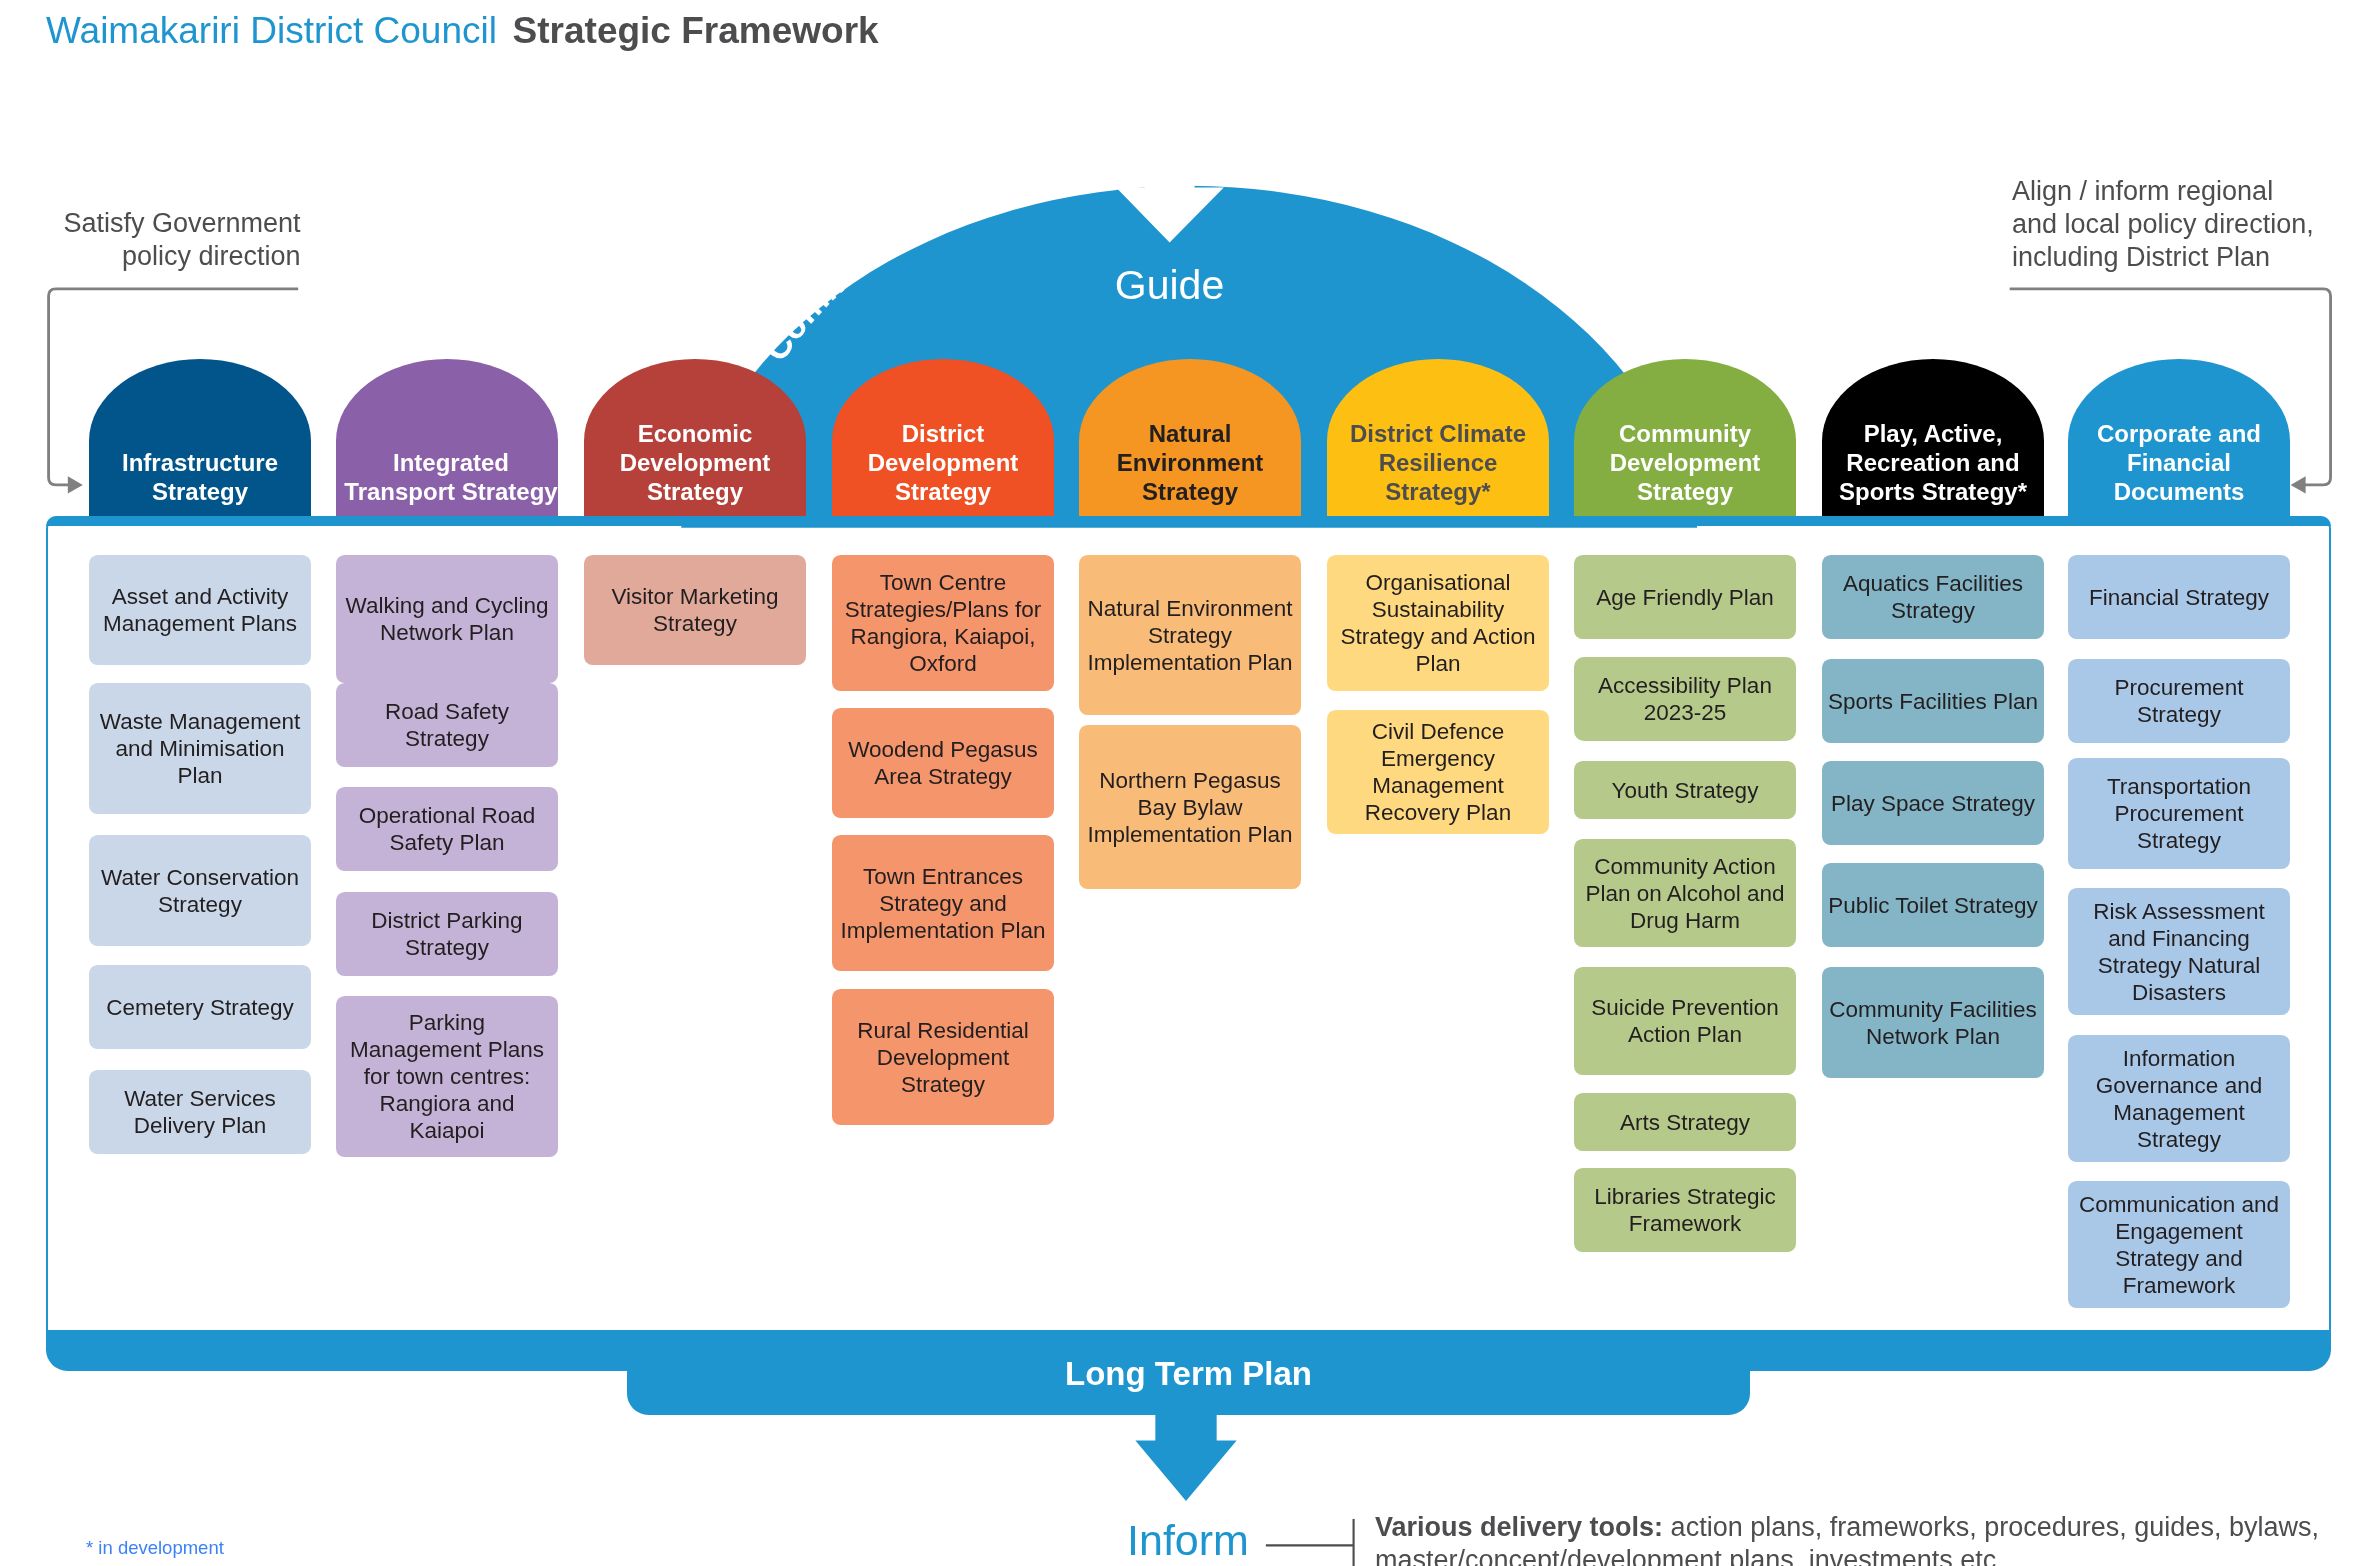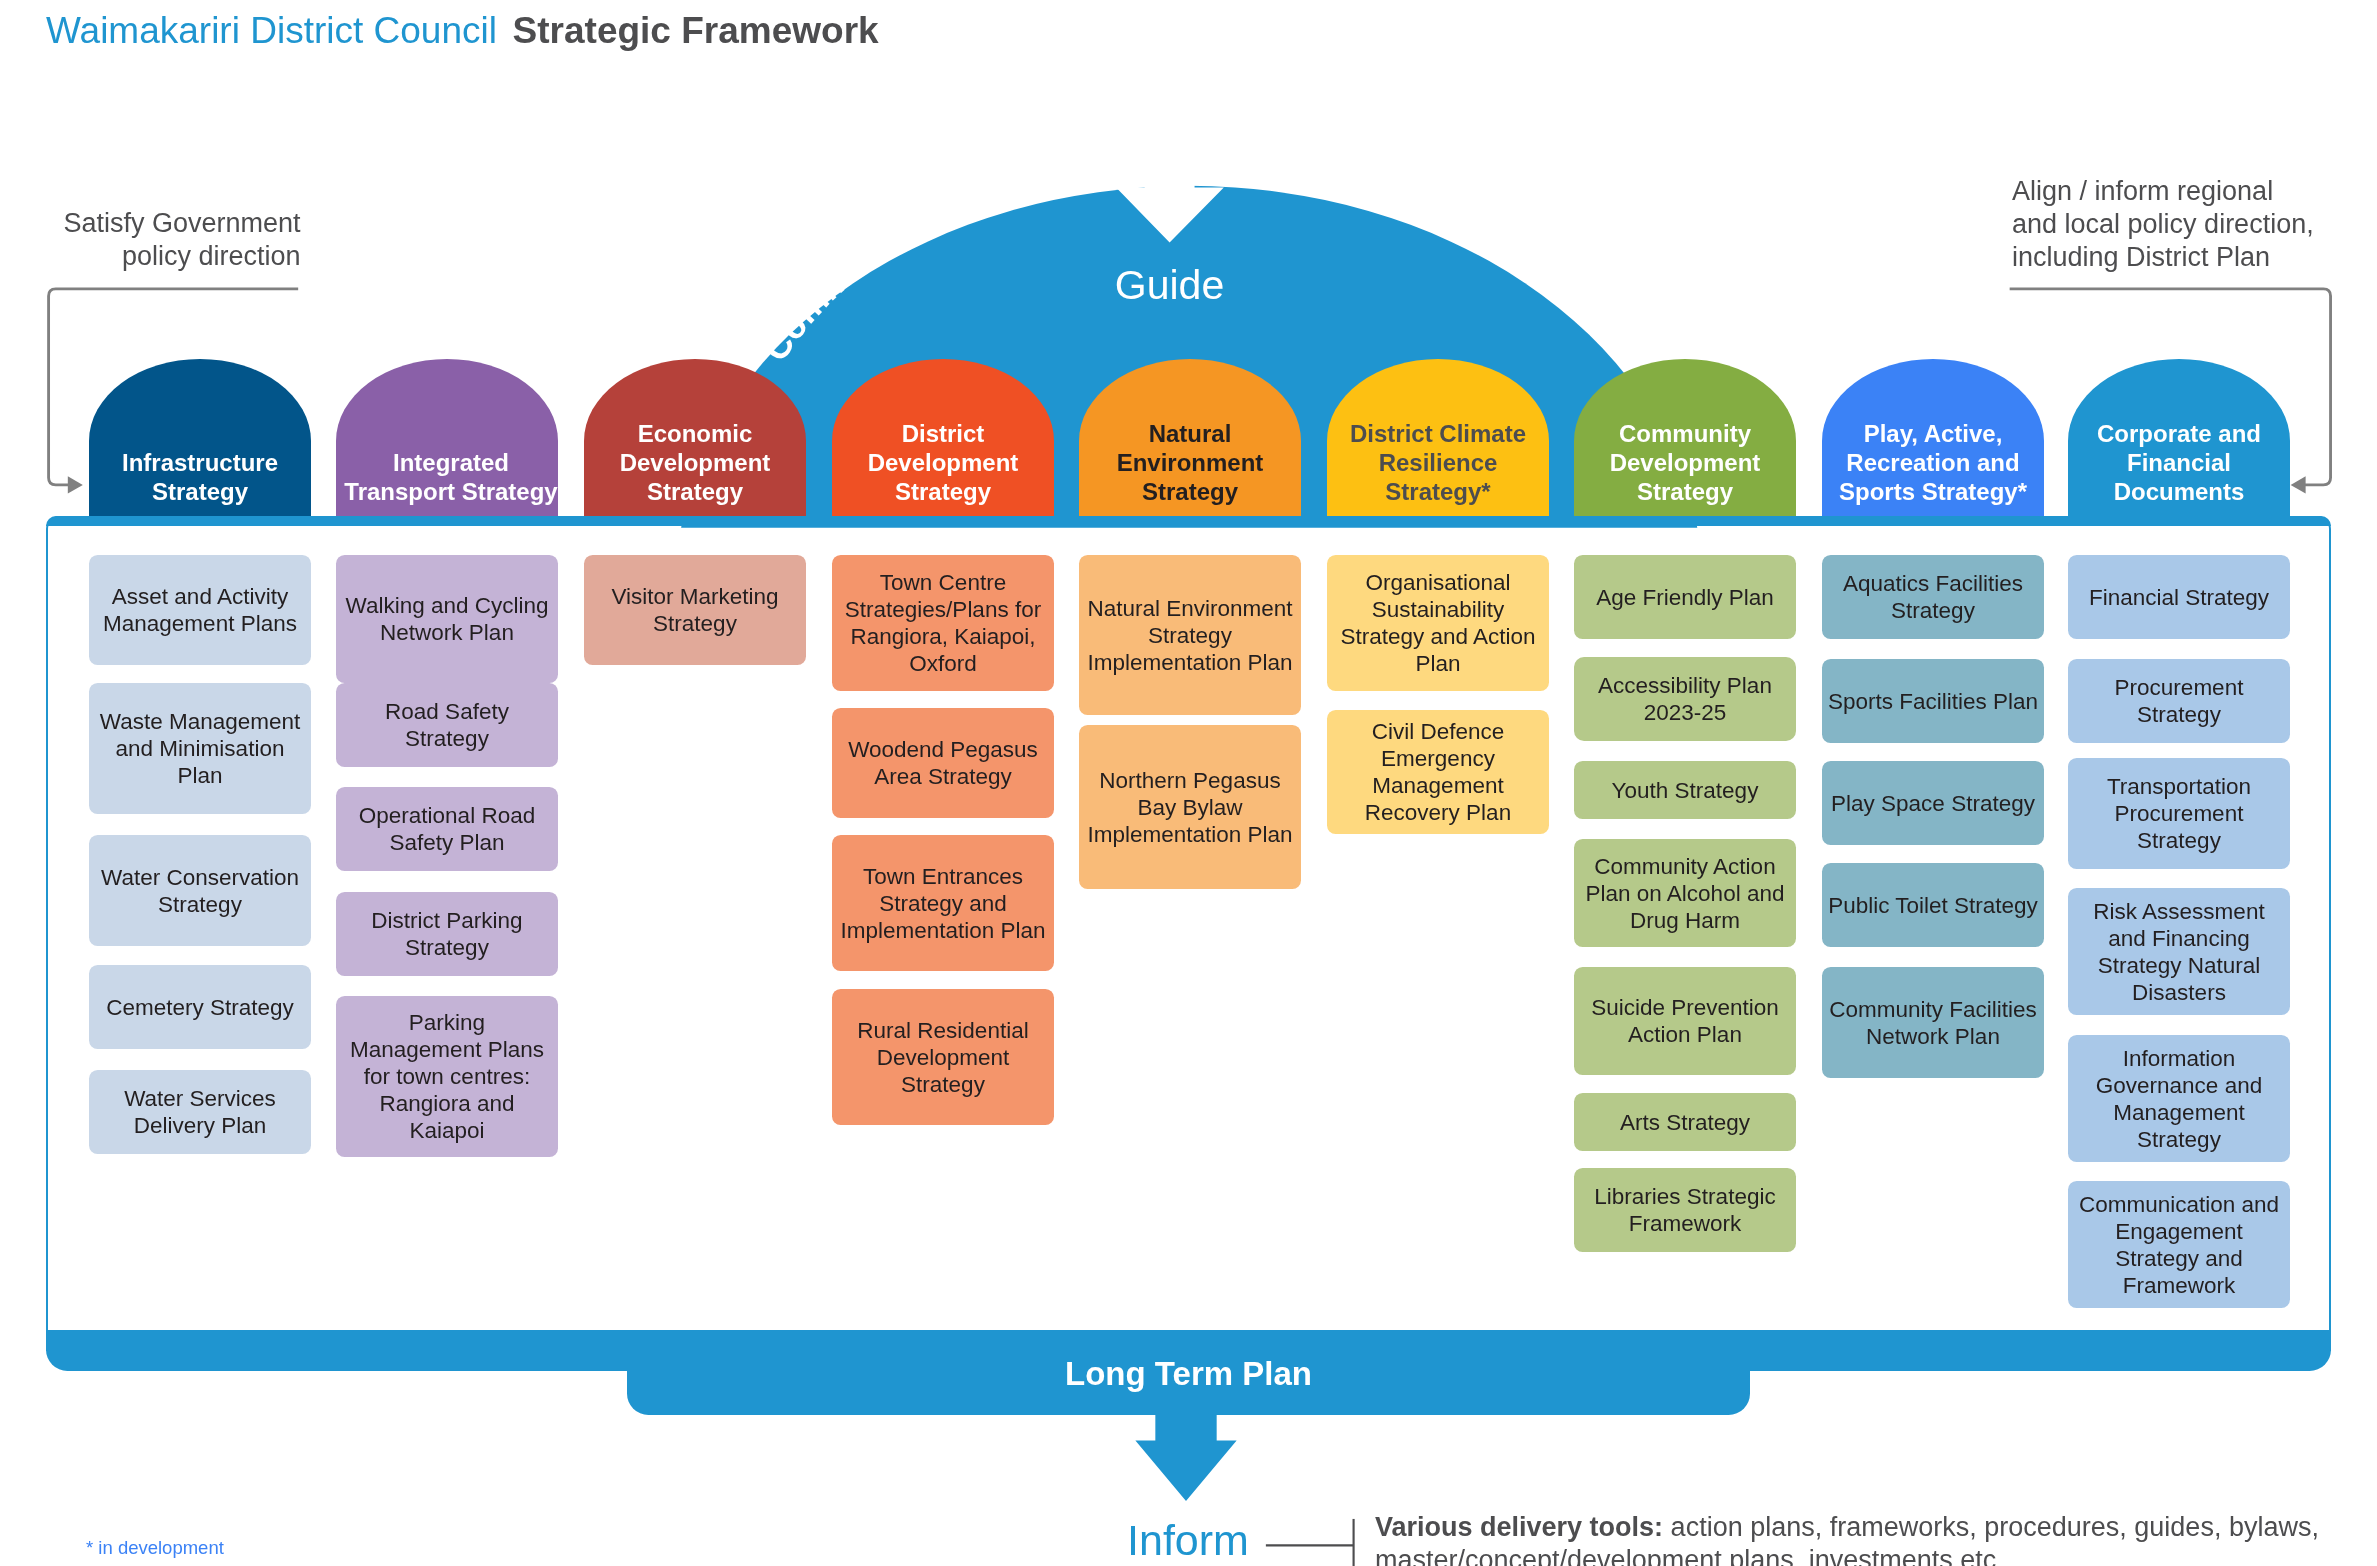--- a/index.html
+++ b/index.html
@@ -129,21 +129,21 @@
     </div>
     <div class="col" style="left: 1574px;">
       <div class="card" style="top: 0px; height: 84px; background: rgb(181, 201, 138);">Age Friendly Plan</div>
       <div class="card" style="top: 102px; height: 84px; background: rgb(181, 201, 138); border-radius: 10px;">Accessibility Plan 2023-25</div>
       <div class="card" style="top: 206px; height: 58px; background: rgb(181, 201, 138);">Youth Strategy</div>
       <div class="card" style="top: 284px; height: 108px; background: rgb(181, 201, 138);">Community Action Plan on Alcohol and Drug Harm</div>
       <div class="card" style="top: 412px; height: 108px; background: rgb(181, 201, 138);">Suicide Prevention Action Plan</div>
       <div class="card" style="top: 538px; height: 58px; background: rgb(181, 201, 138);">Arts Strategy</div>
       <div class="card" style="top: 613px; height: 84px; background: rgb(181, 201, 138);">Libraries Strategic Framework</div>
     </div>
-    <div class="dome" style="left: 1822px; background: #3b82f6;">
+    <div class="dome" style="left: 1822px; background: #000000;">
       <span style="color: rgb(255, 255, 255);">Play, Active, Recreation and Sports Strategy*</span>
     </div>
     <div class="col" style="left: 1822px;">
       <div class="card" style="top: 0px; height: 84px; background: rgb(132, 181, 198);">Aquatics Facilities Strategy</div>
       <div class="card" style="top: 104px; height: 84px; background: rgb(132, 181, 198);">Sports Facilities Plan</div>
       <div class="card" style="top: 206px; height: 84px; background: rgb(132, 181, 198);">Play Space Strategy</div>
       <div class="card" style="top: 308px; height: 84px; background: rgb(132, 181, 198);">Public Toilet Strategy</div>
       <div class="card" style="top: 412px; height: 111px; background: rgb(132, 181, 198);">Community Facilities Network Plan</div>
     </div>
     <div class="dome" style="left: 2068px; background: rgb(31, 149, 208);">

